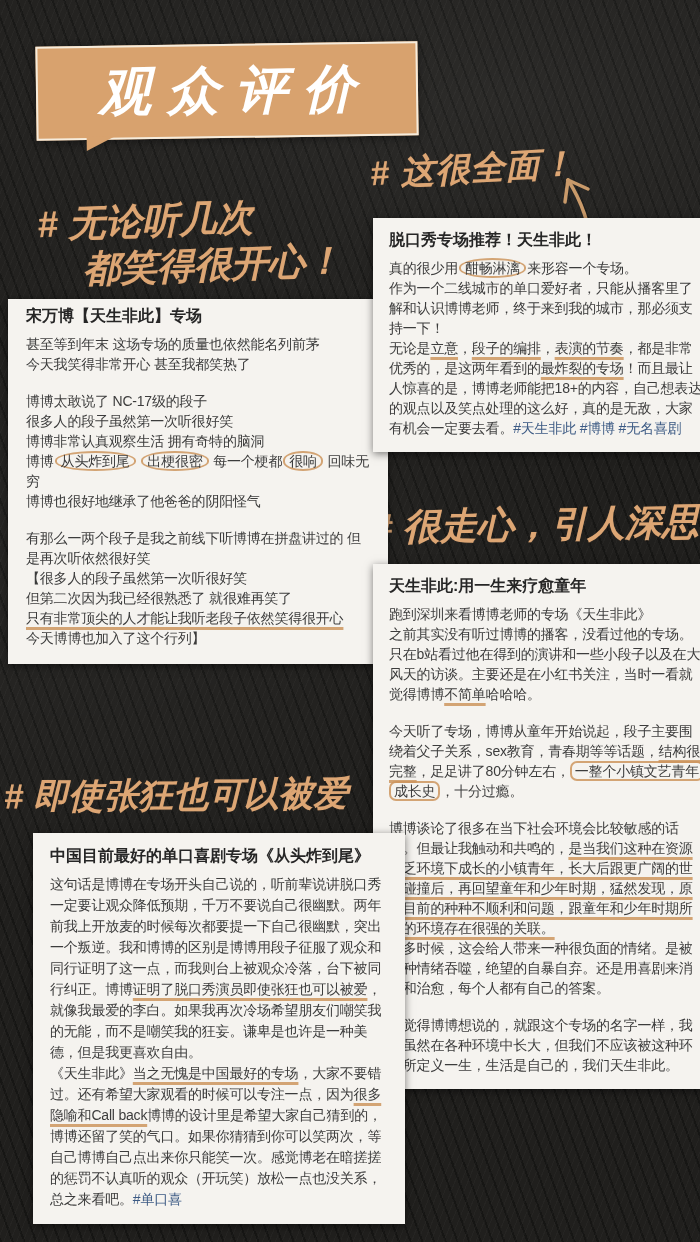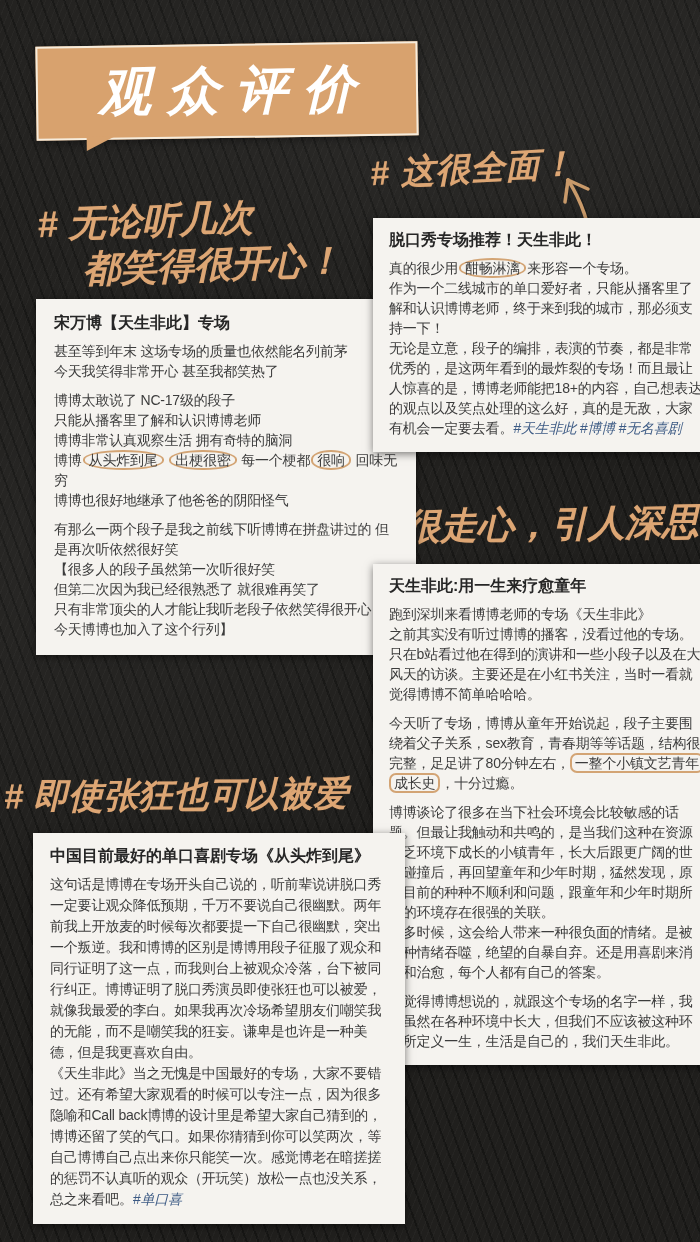--- a/index.html
+++ b/index.html
@@ -40,44 +40,44 @@
   .tag-heartfelt{left:372px;top:500px;font-size:37px;transform:rotate(-1deg);letter-spacing:0px;}
   .tag-wild{left:4px;top:772px;font-size:35px;transform:rotate(-0.5deg);letter-spacing:0px;}
   
   .arrow{position:absolute;left:545px;top:165px;width:60px;height:160px;}
   
   .card{
     position:absolute;background:#f5f3ef;color:#3c3c3c;
     box-shadow:0 2px 8px rgba(0,0,0,.5);
     font-size:14px;line-height:20px;letter-spacing:-0.2px;
   }
-  .card-song{left:36px;top:299px;width:344px;padding:14px 18px 16px;}
+  .card-song{left:8px;top:299px;width:344px;padding:7px 18px 16px;}
   .card-recommend{left:373px;top:218px;width:314px;padding:12px 16px 14px;}
   .card-heal{left:373px;top:564px;width:316px;padding:12px 16px 14px;line-height:20px;}
   .card-best{left:33px;top:833px;width:338px;padding:12px 17px 14px;line-height:21px;}
   .card-title{
     font-size:16px;font-weight:700;color:#262626;margin-bottom:8px;
     letter-spacing:0px;white-space:nowrap;
   }
   .line{min-height:20px;}
-  .line.gap{margin-top:9px;}
+  .line.gap{margin-top:17px;}
   
   .circle{
     border:2px solid rgba(205,149,94,.85);border-radius:50%/46%;
     padding:0 4px;margin:0 1px;text-align:center;
   }
   .u{
-    text-decoration-color:rgba(205,149,94,.85);
+    text-decoration:underline;text-decoration-color:rgba(205,149,94,.85);
     text-decoration-thickness:2.5px;text-underline-offset:4px;
   }
   .box{
     border:2px solid rgba(205,149,94,.85);border-radius:7px;padding:0 3px;
     -webkit-box-decoration-break:clone;box-decoration-break:clone;
   }
-  .tag{color:#3c5a84;font-style:italic;}
+  .tag{color:#3c5a84;}
 </style>
 </head>
 <body>
 
 <div class="banner">
   <div class="banner-text">观众评价</div>
 </div>
 
 <div class="hand tag-comprehensive"># 这很全面！</div>
 
@@ -94,21 +94,21 @@
   <path d="M43 153 C 53 115, 52 60, 23 15" fill="none" stroke="#c99a6a" stroke-width="3.5" stroke-linecap="round"></path>
   <path d="M23 15 L20 37" fill="none" stroke="#c99a6a" stroke-width="3.5" stroke-linecap="round"></path>
   <path d="M23 15 L43 24" fill="none" stroke="#c99a6a" stroke-width="3.5" stroke-linecap="round"></path>
 </svg>
 
 <div class="card card-song">
     <div class="card-title">宋万博【天生非此】专场</div>
     <div class="line">甚至等到年末 这场专场的质量也依然能名列前茅</div>
     <div class="line">今天我笑得非常开心 甚至我都笑热了</div>
     <div class="line gap">博博太敢说了 NC-17级的段子</div>
-    <div class="line">只能从播客里了解和认识博博老师</div>
+    <div class="line">很多人的段子虽然第一次听很好笑</div>
     <div class="line">博博非常认真观察生活 拥有奇特的脑洞</div>
     <div class="line">博博<span class="circle">从头炸到尾</span> <span class="circle">出梗很密</span> 每一个梗都<span class="circle">很响</span> 回味无穷</div>
     <div class="line">博博也很好地继承了他爸爸的阴阳怪气</div>
     <div class="line gap">有那么一两个段子是我之前线下听博博在拼盘讲过的 但是再次听依然很好笑</div>
     <div class="line">【很多人的段子虽然第一次听很好笑</div>
     <div class="line">但第二次因为我已经很熟悉了 就很难再笑了</div>
     <div class="line"><span class="u">只有非常顶尖的人才能让我听老段子依然笑得很开心</span></div>
     <div class="line">今天博博也加入了这个行列】</div>
   </div>
 <div class="card card-recommend">

